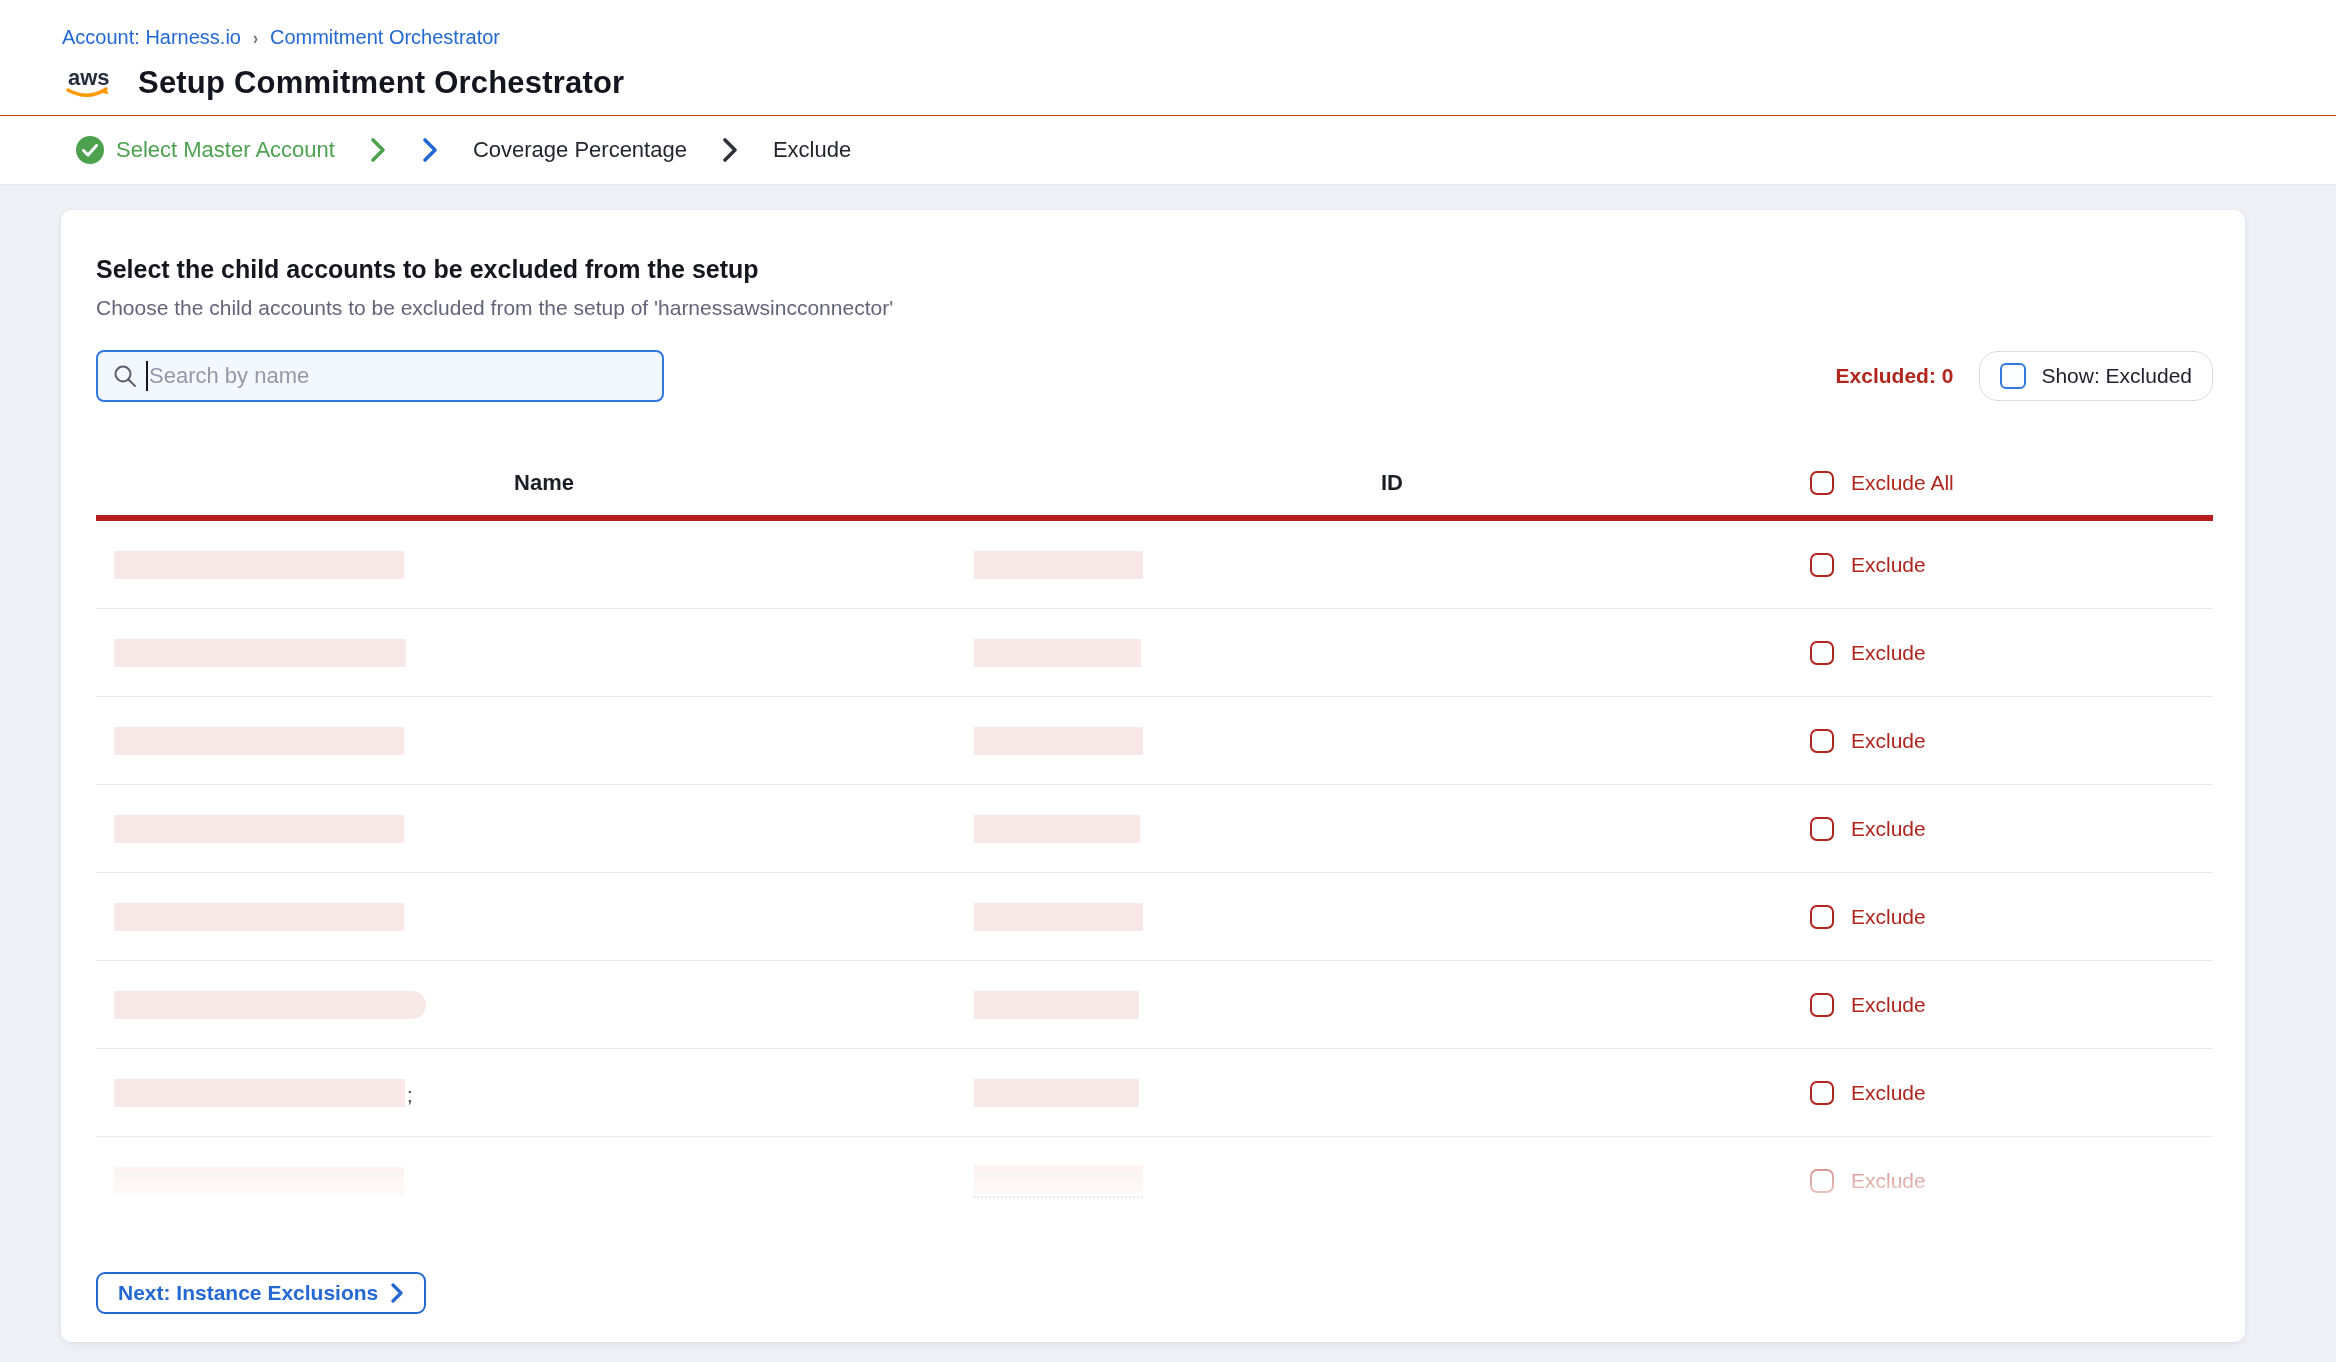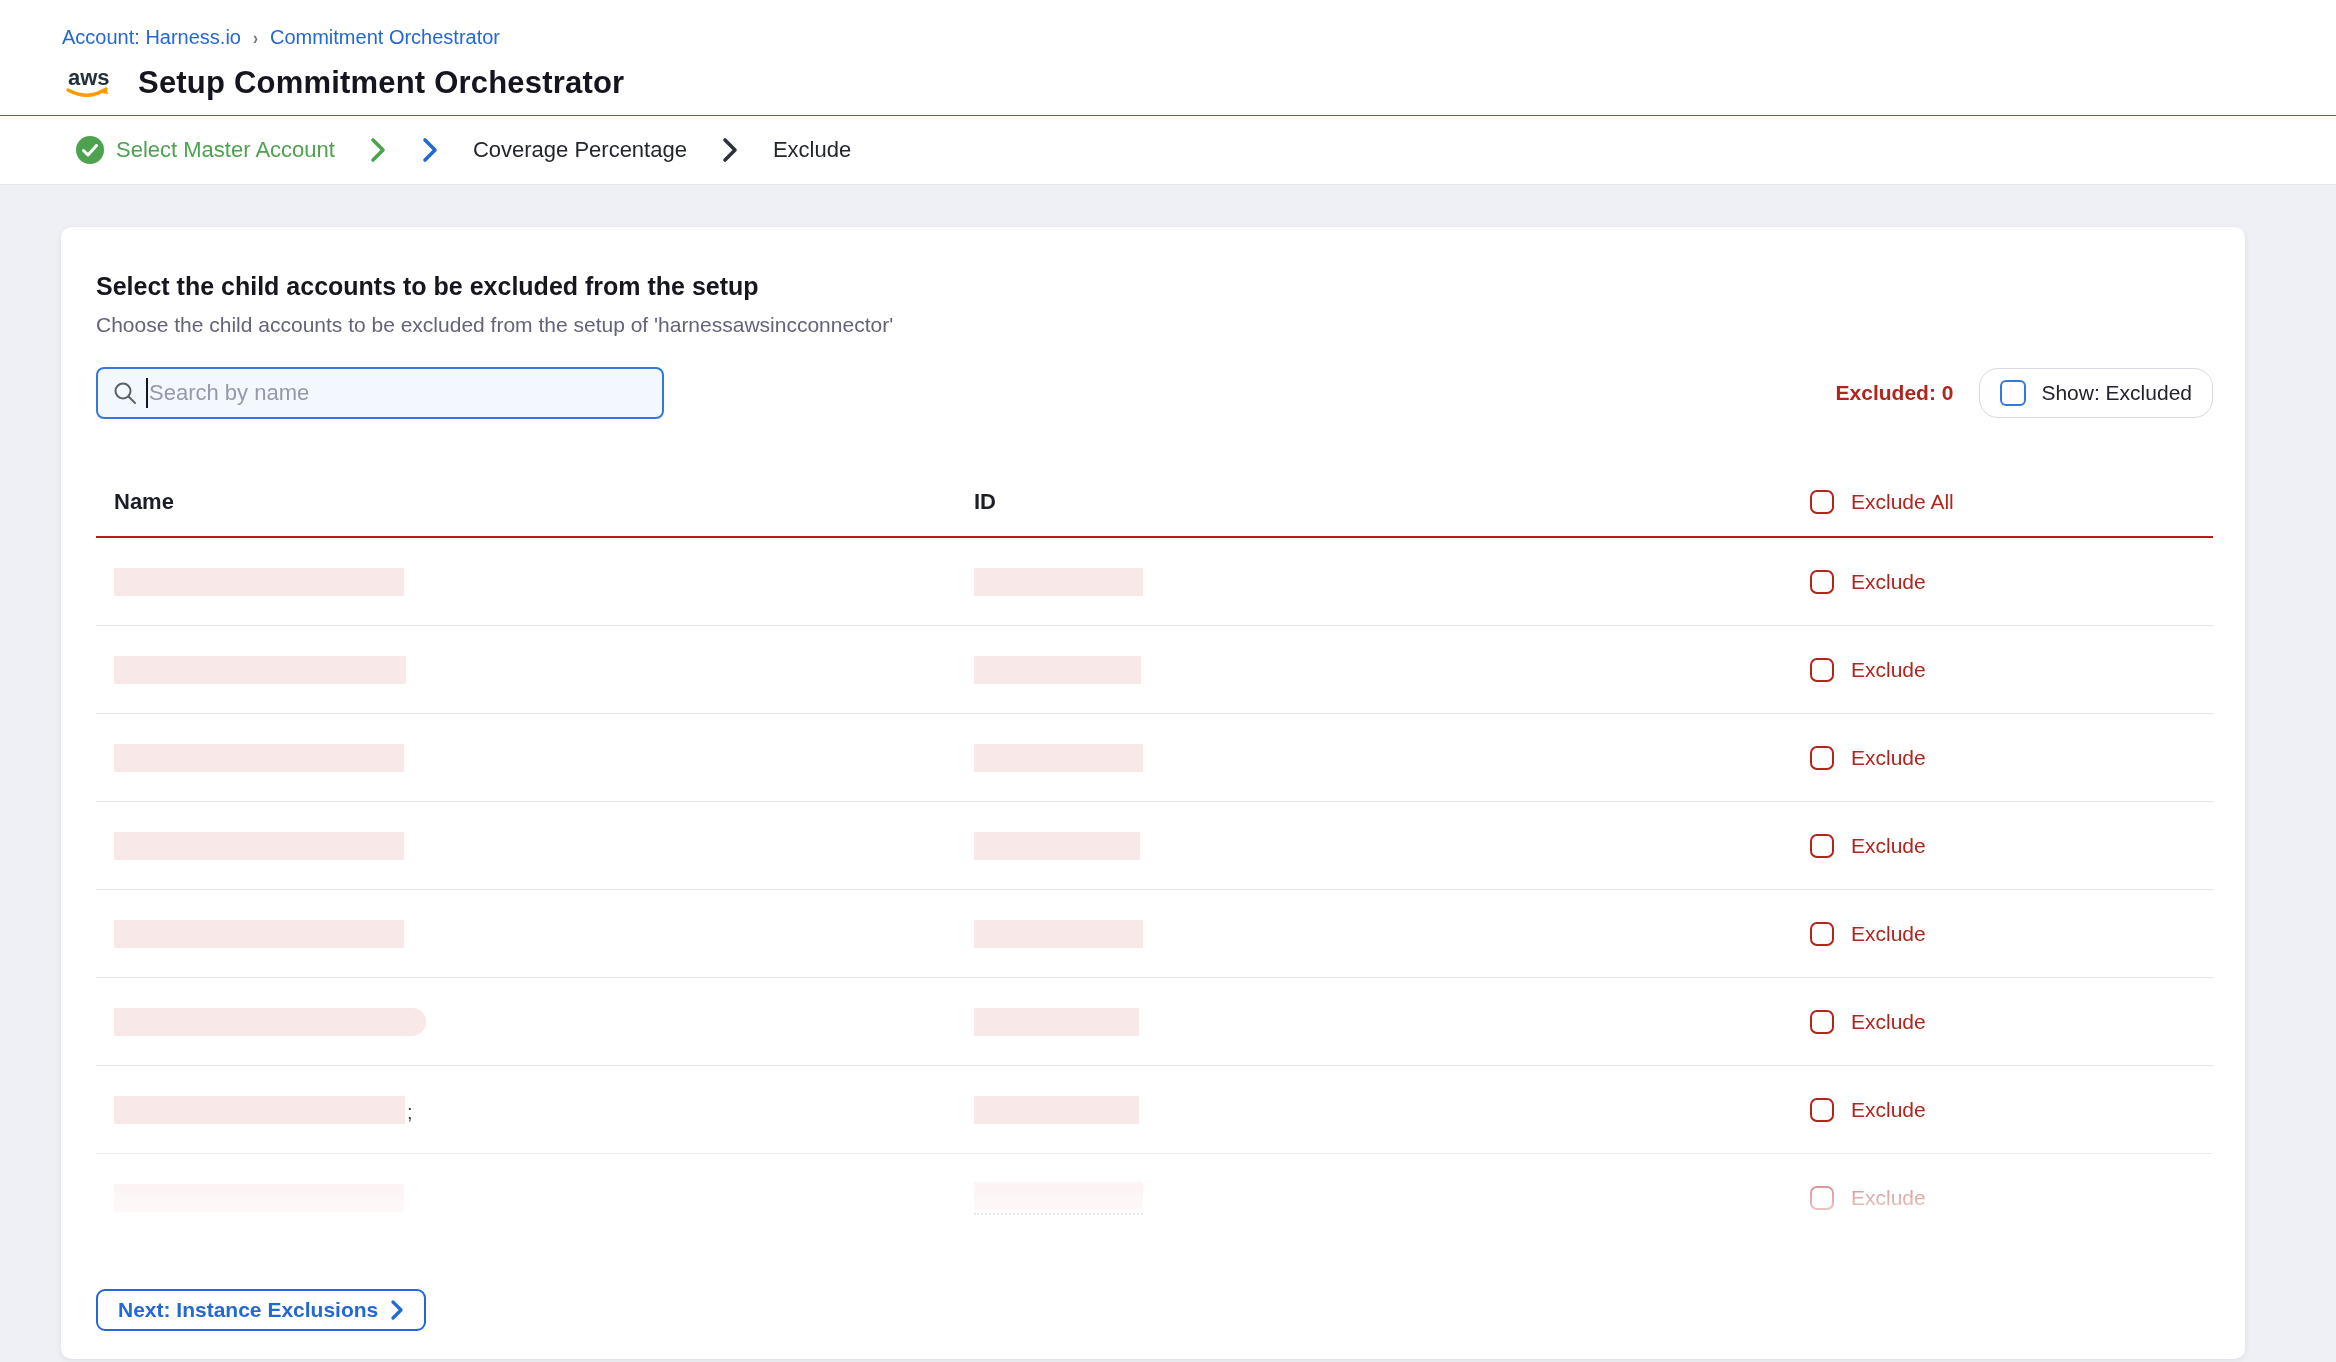--- a/index.html
+++ b/index.html
@@ -32,21 +32,21 @@
     width:28px; height:28px; border-radius:50%; background:#4ca24e;
     display:flex; align-items:center; justify-content:center; flex:0 0 auto;
   }
   .tab-underline {
     position:absolute; bottom:0; left:-10px; width:calc(100% + 78px);
     height:5px; background:#2468d4; border-radius:4px;
   }
   .step-chevron { width:18px; height:26px; flex:0 0 auto; }
   
   .card {
-    position:relative; margin:42px 0 0 61px;
+    position:relative; margin:25px 0 0 61px;
     width:2184px; height:1132px;
     background:#fff; border-radius:10px;
     box-shadow:0 2px 6px rgba(40,41,61,.07), 0 0 1px rgba(40,41,61,.08);
     overflow:hidden;
   }
   .card-inner { padding:45px 32px 0 35px; height:100%; }
   .panel-heading { font-size:25px; font-weight:bold; color:#16161f; }
   .panel-subheading { font-size:21px; color:#63637a; margin-top:12px; }
   
   .toolbar { margin-top:30px; display:flex; align-items:center; }
@@ -66,21 +66,21 @@
   .show-excluded {
     height:50px; border:1px solid #d9dae3; border-radius:19px; background:#fff;
     display:flex; align-items:center; gap:15px; padding:0 20px; cursor:pointer;
   }
   .checkbox { border-radius:6px; background:#fdfeff; flex:0 0 auto; cursor:pointer; }
   .checkbox.blue { width:26px; height:26px; border:2px solid #3179df; }
   .checkbox.red { width:24px; height:24px; border:2px solid #b2251d; border-radius:7px; }
   .show-excluded-label { font-size:21px; color:#22222e; }
   
   .accounts-table { margin-top:49px; position:relative; }
-  .thead { display:flex; align-items:center; height:70px; padding:0 18px; border-bottom:2px solid #b91c1c; }
+  .thead { display:flex; align-items:center; height:70px; padding:0 18px; border-bottom:6px solid #b91c1c;text-align:center; }
   .col-name { width:860px; }
   .col-id { flex:1; }
   .col-head { font-size:22px; font-weight:bold; color:#1b1e26; }
   .col-exclude { width:385px; display:flex; align-items:center; gap:17px; }
   .exclude-label { color:#b0261d; font-size:21px; }
   .trow { display:flex; align-items:center; height:88px; padding:0 18px; border-bottom:1px solid #e5e6f0; }
   .trow.last { border-bottom:none; }
   .redact { height:28px; background:#f9e8e8; display:inline-block; vertical-align:middle; }
   .redact.rounded-end { border-radius:0 14px 14px 0; }
   .redact-wrap { display:flex; align-items:center; }

